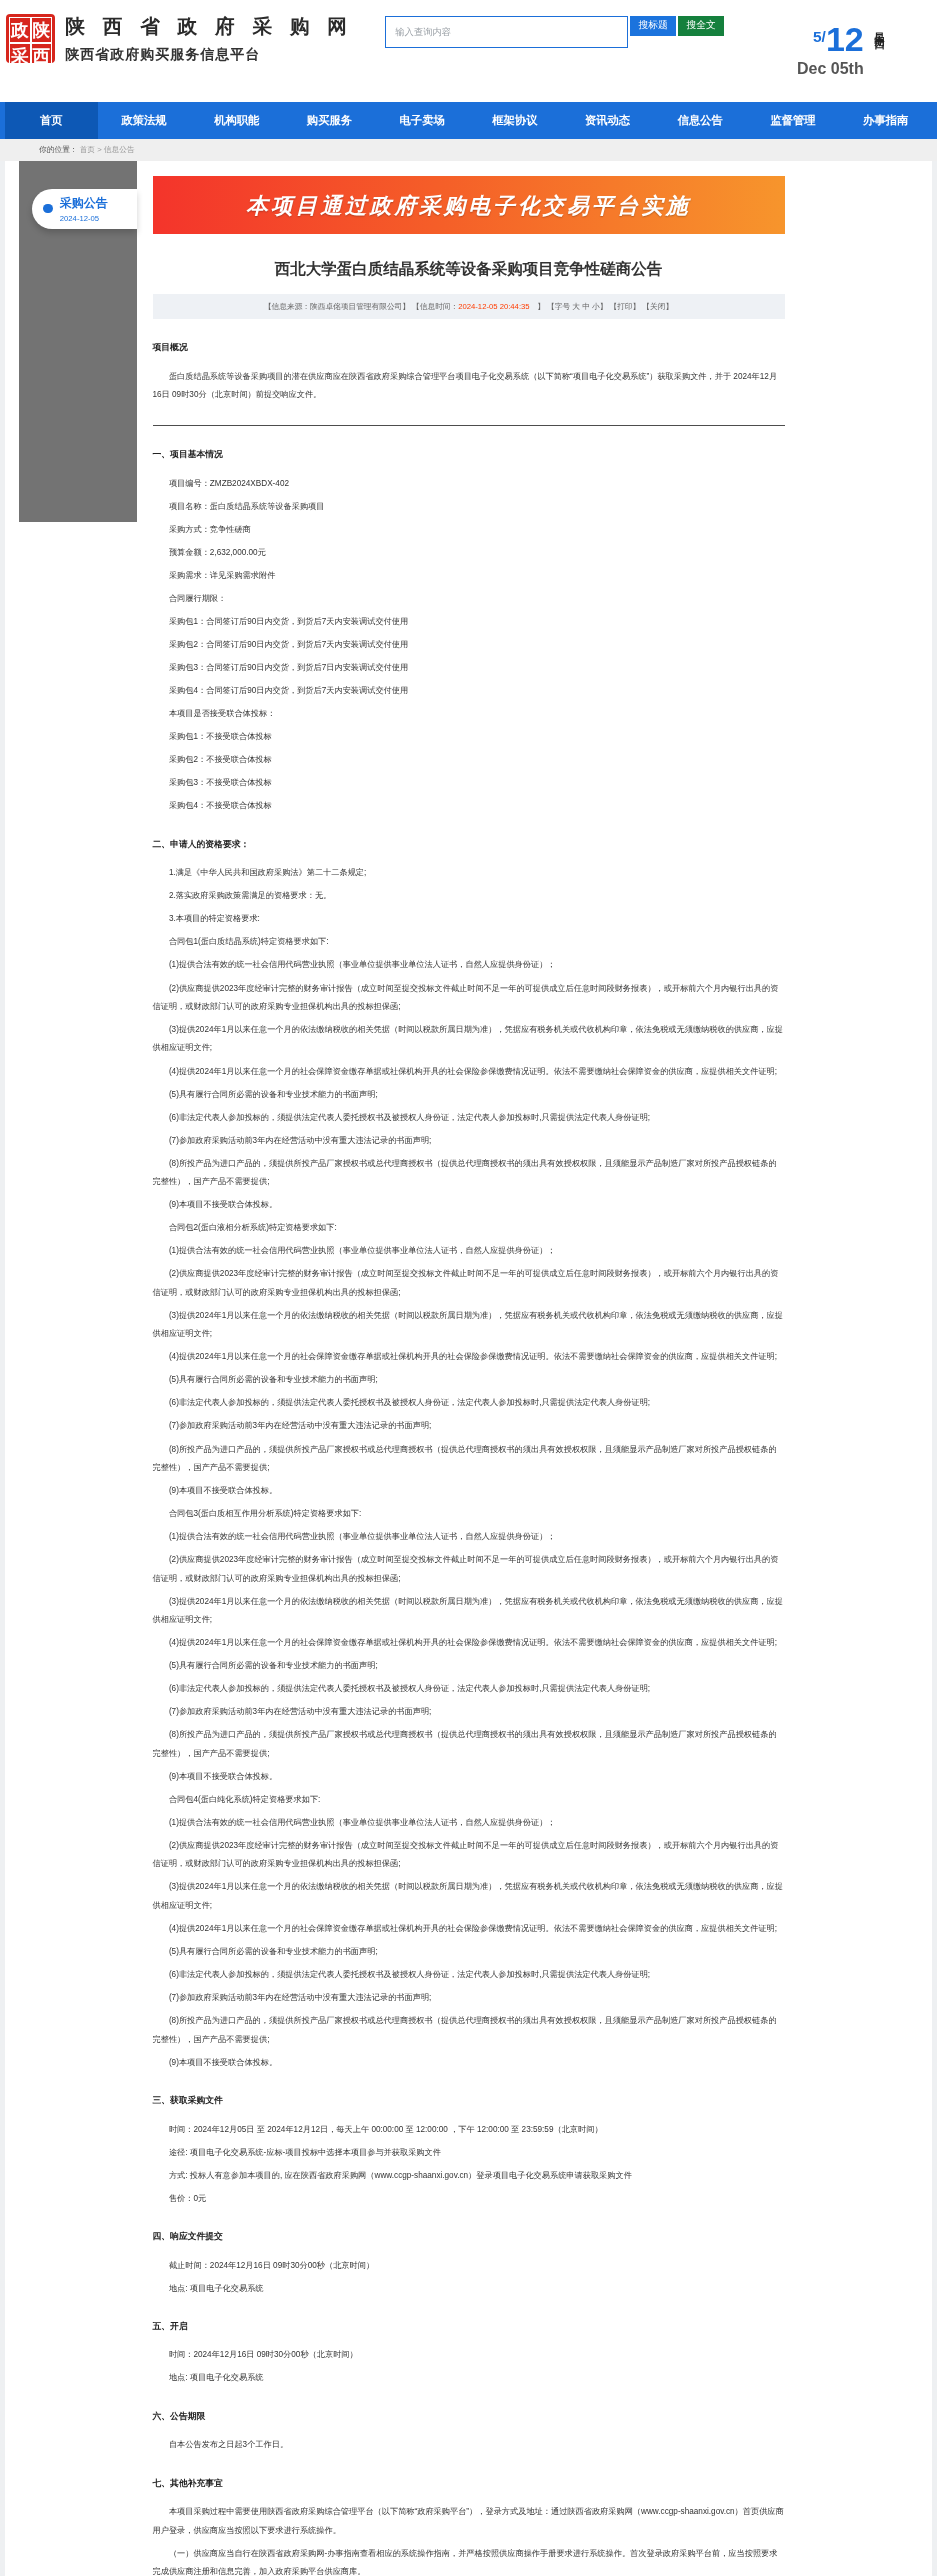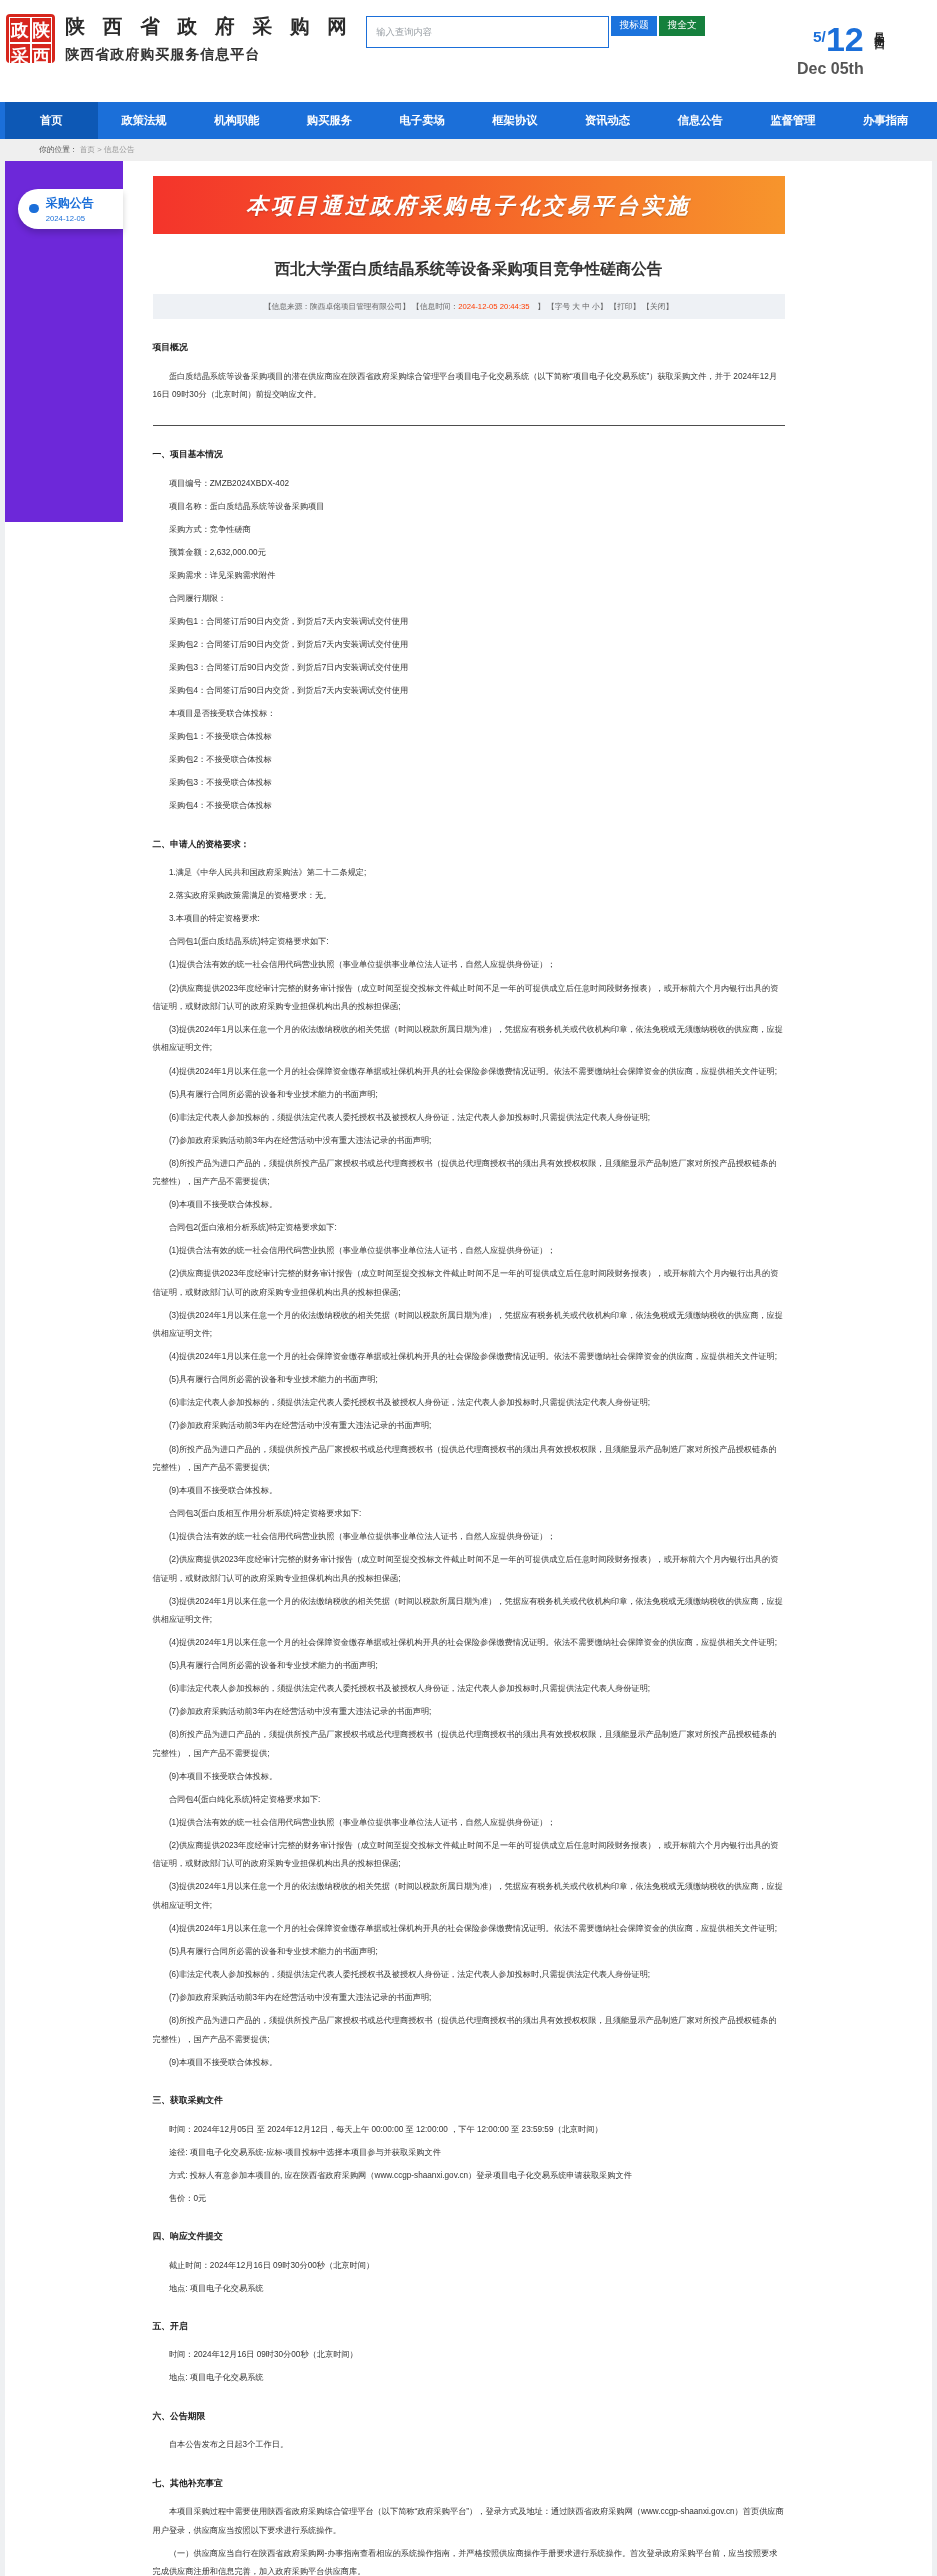--- a/index.html
+++ b/index.html
@@ -12,21 +12,21 @@
   
   .header { background:#fff; height:102px; position:relative; }
   .header-inner { width:927px; margin:0 auto; position:relative; height:100%; }
   .brand { position:absolute; left:1px; top:13.4px; display:flex; gap:10.3px; align-items:center; }
   .logo { width:49px; height:49px; background:#d7261d; border-radius:4.1px; padding:3.1px;
           display:grid; grid-template-columns:1fr 1fr; grid-template-rows:1fr 1fr; }
   .logo span { display:flex; align-items:center; justify-content:center;
           color:#fff; font-size:17.5px; font-weight:bold; border:1px solid #fff; }
   .brand-text h1 { font-size:19.6px; font-weight:bold; color:#2b2b2b; letter-spacing:6.2px; }
   .brand-text .sub { font-size:14px; font-weight:bold; color:#333; letter-spacing:1px; margin-top:5.2px; }
-  .search { position:absolute; left:361px; top:15.5px; display:flex; }
+  .search { position:absolute; left:380px; top:15.5px; display:flex; }
   .search input { width:243px; height:32px; border:1px solid #1b6fd9; font-size:9.3px;
           padding:0 9.3px; color:#333; outline:none; }
   .search input::placeholder { color:#9aa0a6; }
   .btn-search { height:20px; width:46px; border:none; color:#fff; font-size:9.8px; cursor:pointer; }
   .btn-title { background:#1b73dd; margin-left:2.1px; }
   .btn-full  { background:#15803d; margin-left:2.1px;font-family:Liberation Mono, monospace; }
   .datebox { position:absolute; left:792px; top:20px; display:flex; }
   .date-num { text-align:right; }
   .date-num .small { font-size:15.5px; color:#1b6fd9; font-weight:bold; vertical-align:9.3px; }
   .date-num .big { font-size:34px; color:#1b6fd9; font-weight:bold; }
@@ -42,21 +42,21 @@
   .nav li.active { background:#0d58b5; }
 
   
   .crumb { background:#efefef; height:21.6px; line-height:21.6px; font-size:7.7px; color:#999; }
   .crumb-inner { width:927px; margin:0 auto; padding-left:2.1px; }
   .crumb .loc { color:#555;margin-left:32px; }
   .crumb a { color:#999; text-decoration:none; cursor:pointer; }
 
   
   .main-card { position:relative; background:#fff; margin:0 auto 33px; width:927px; padding-bottom:36px; }
-  .sidebar { position:absolute; left:0; top:0; width:118px; height:361px; background:#6d28d9; }
+  .sidebar { position:absolute; left:14px; top:0; width:118px; height:361px; background:#737373; }
   .side-pill { margin-top:28px; margin-left:13px; height:40px; background:#fff;
                border-radius:23px 0 0 23px; display:flex; align-items:center; gap:7.2px;
                padding-left:11.3px; box-shadow:0 4.1px 6.2px rgba(0,0,0,.18); cursor:pointer; }
   .side-dot { width:9.3px; height:9.3px; border-radius:50%; background:#1b6fd9; flex:none; }
   .side-pill .t1 { color:#1b6fd9; font-size:12px; font-weight:bold; }
   .side-pill .t2 { color:#1b6fd9; font-size:7.7px; margin-top:2.1px; }
 
   .content { width:632px; margin:0 auto; padding-top:15.5px; }
   .banner { height:58px; background:linear-gradient(90deg,#f4342b 0%,#f55e28 45%,#f7952c 100%);
             display:flex; align-items:center; justify-content:center; }

